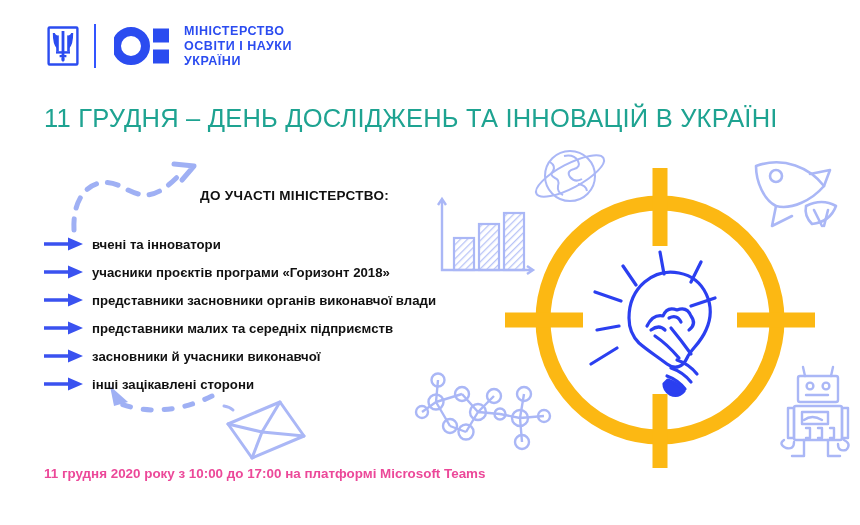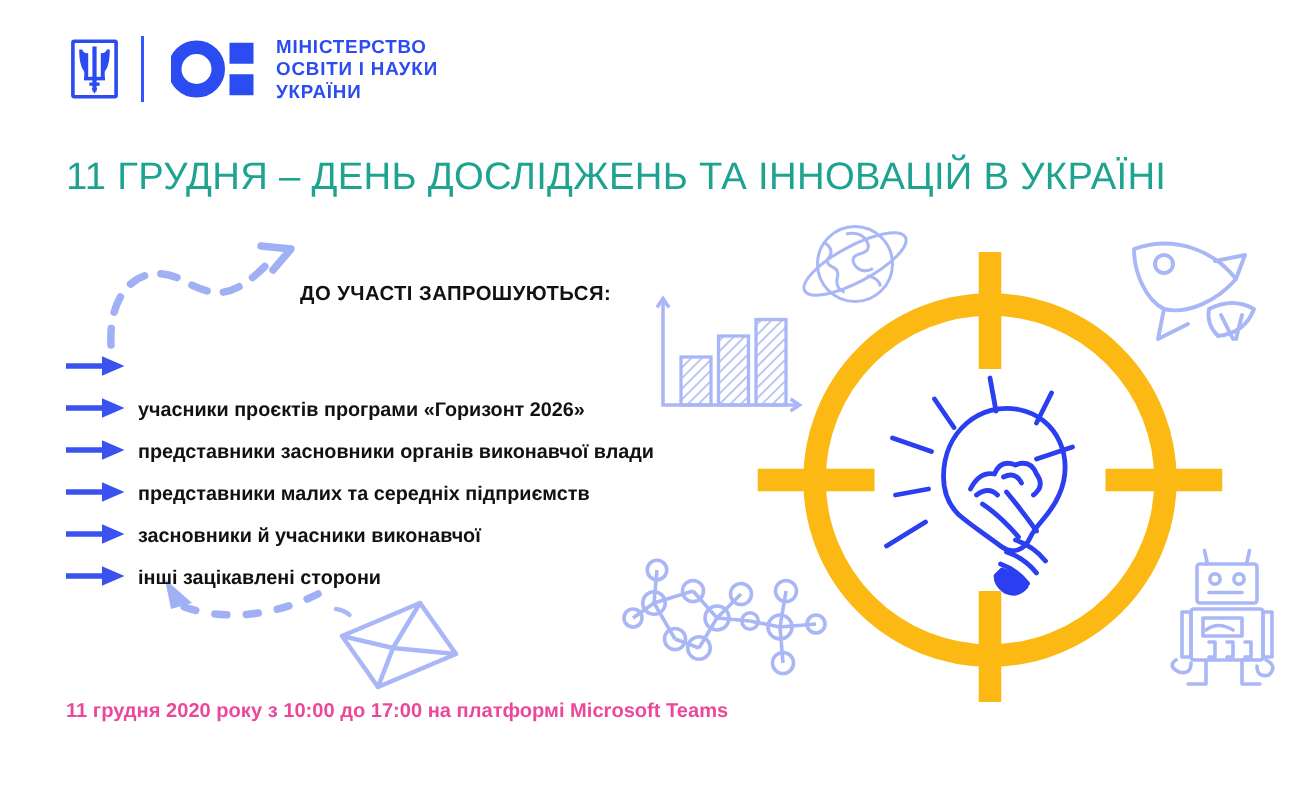--- a/index.html
+++ b/index.html
@@ -241,35 +241,36 @@
       <path d="M142 158 q6 -12 16 -10 q4 -10 14 -6 q10 -4 14 6 q6 8 -2 14"></path>
       <path d="M146 162 q8 -6 14 0 M164 150 q8 -4 12 4"></path>
       <path d="M150 168 q12 8 24 22 M166 160 q10 12 20 26"></path>
       <path d="M172 192 q12 4 20 14 M166 200 q12 4 20 14 M162 208 q11 4 18 13"></path>
       <path d="M163 212 q10 3 16 11 q-6 7 -14 3 q-6 -4 -6 -10 z" fill="#2b3ff0"></path>
     </g>
   </svg>
 
   <div class="main-title">11 ГРУДНЯ – ДЕНЬ ДОСЛІДЖЕНЬ ТА ІННОВАЦІЙ В УКРАЇНІ</div>
 
-  <div class="invite-heading">ДО УЧАСТІ ЗАПРОШУЮТЬСЯ:</div>
+  <div class="invite-heading">ДО УЧАСТІ МІНІСТЕРСТВО:</div>
 
   <div class="list">
 
     <div class="list-item">
       <svg class="bullet-arrow" viewBox="0 0 40 14">
         <path d="M0 5.2 L24 5.2 L24 0.5 L39 7 L24 13.5 L24 8.8 L0 8.8 Z" fill="#3a52f0"></path>
       </svg>
-    </div>
-
-    <div class="list-item">
-      <svg class="bullet-arrow" viewBox="0 0 40 14">
-        <path d="M0 5.2 L24 5.2 L24 0.5 L39 7 L24 13.5 L24 8.8 L0 8.8 Z" fill="#3a52f0"></path>
-      </svg>
-      <span class="list-label">учасники проєктів програми «Горизонт 2026»</span>
+      <span class="list-label">вчені та інноватори</span>
+    </div>
+
+    <div class="list-item">
+      <svg class="bullet-arrow" viewBox="0 0 40 14">
+        <path d="M0 5.2 L24 5.2 L24 0.5 L39 7 L24 13.5 L24 8.8 L0 8.8 Z" fill="#3a52f0"></path>
+      </svg>
+      <span class="list-label">учасники проєктів програми «Горизонт 2018»</span>
     </div>
 
     <div class="list-item">
       <svg class="bullet-arrow" viewBox="0 0 40 14">
         <path d="M0 5.2 L24 5.2 L24 0.5 L39 7 L24 13.5 L24 8.8 L0 8.8 Z" fill="#3a52f0"></path>
       </svg>
       <span class="list-label">представники засновники органів виконавчої  влади</span>
     </div>
 
     <div class="list-item">

